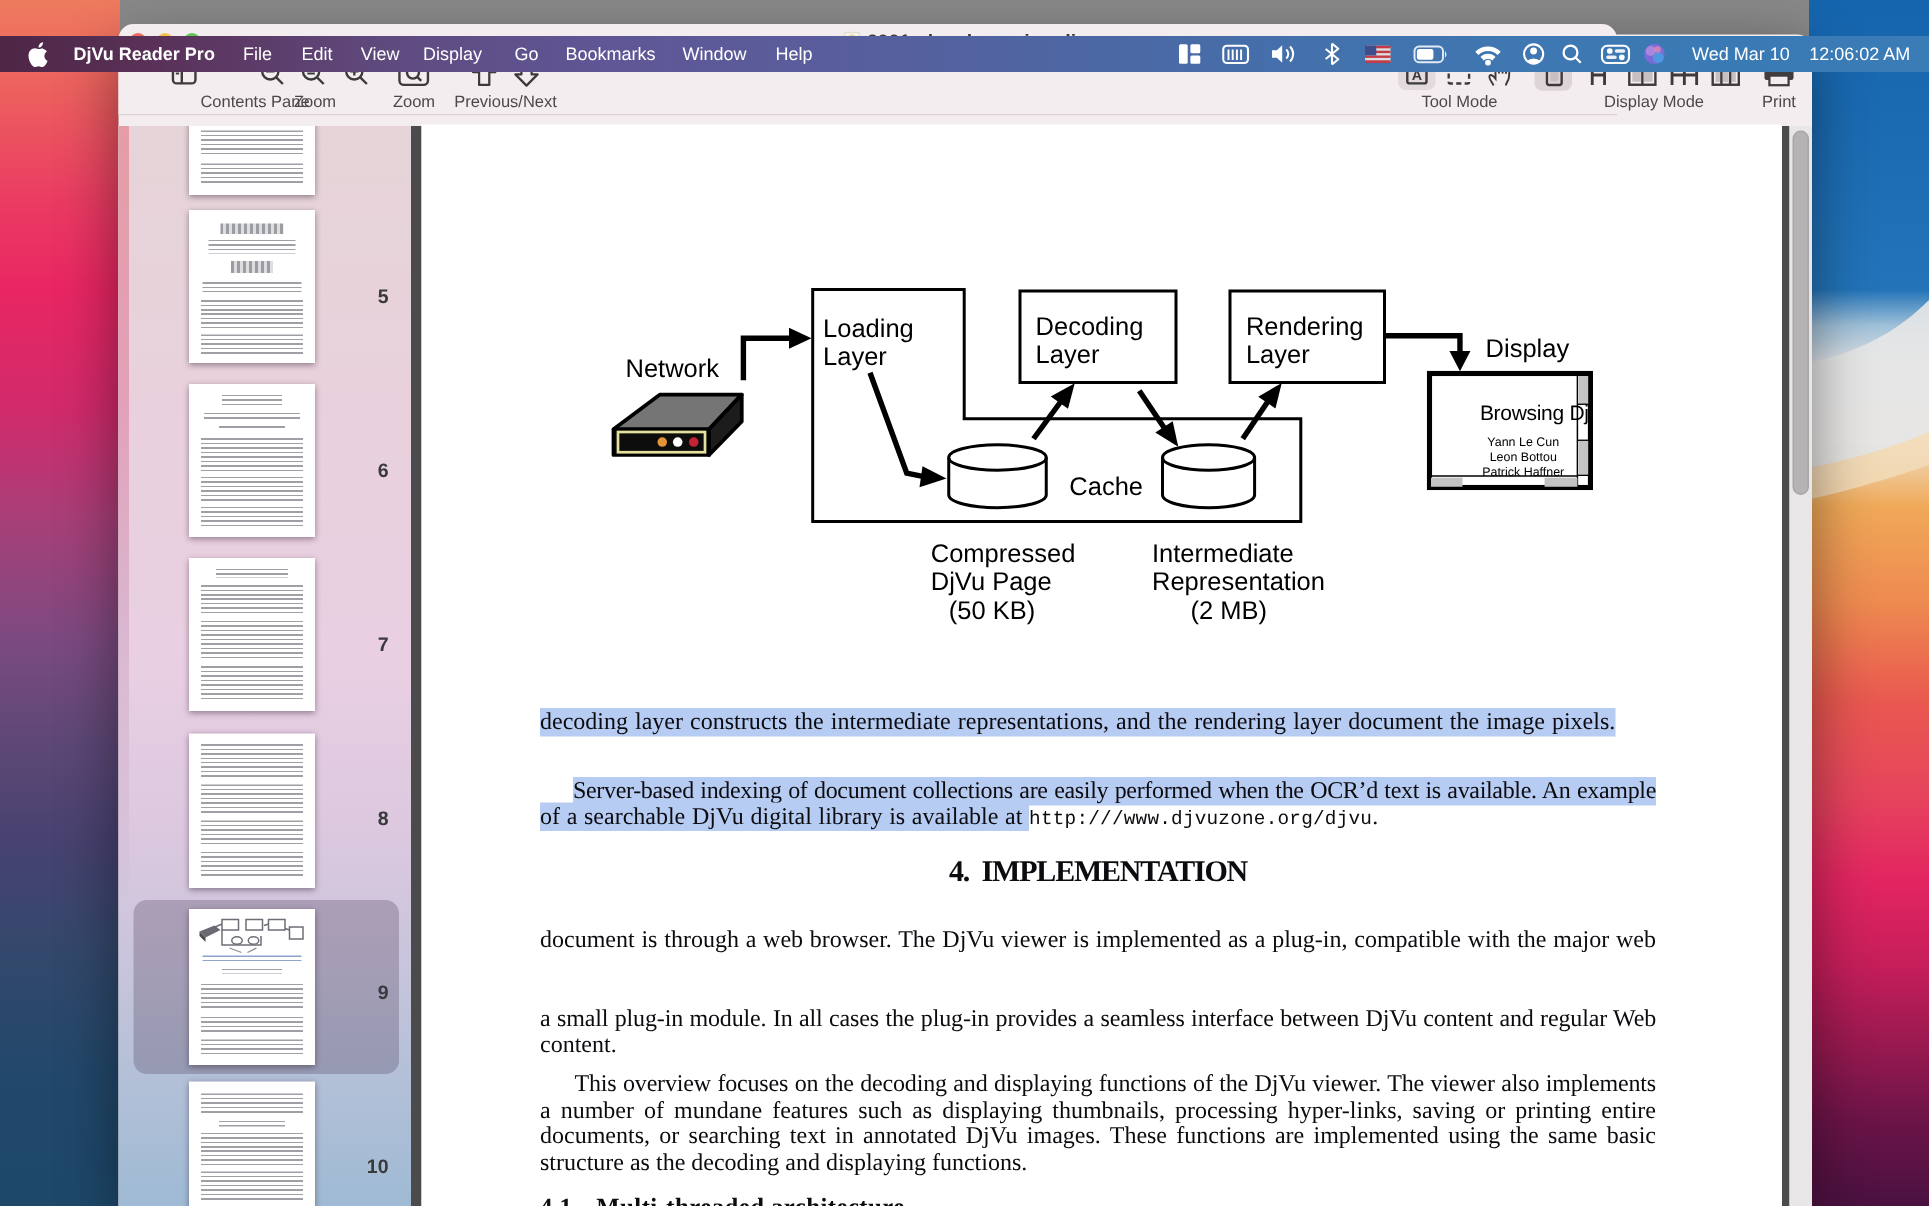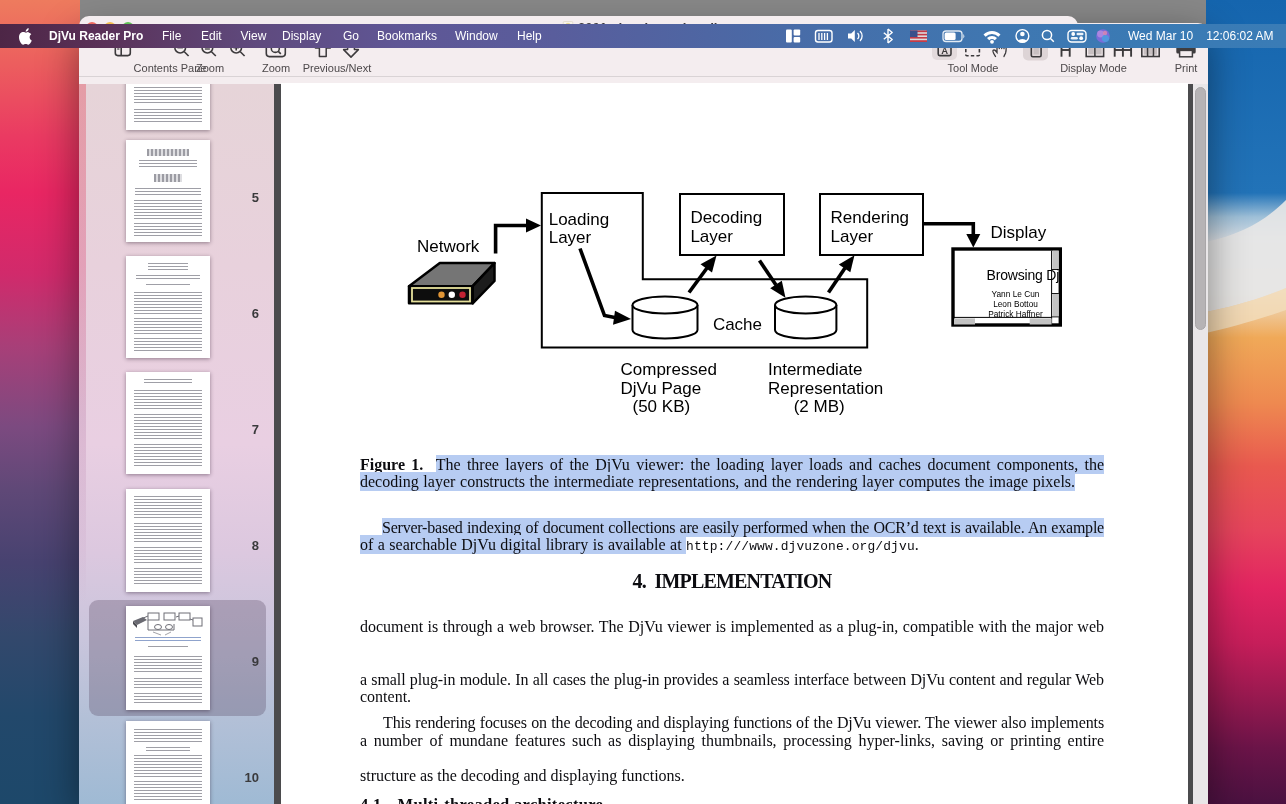--- a/index.html
+++ b/index.html
@@ -130,30 +130,30 @@
     <div class="pnum" style="top:106px;">5</div>
     <div class="pnum" style="top:222px;">6</div>
     <div class="pnum" style="top:338px;">7</div>
     <div class="pnum" style="top:454px;">8</div>
     <div class="pnum" style="top:570px;">9</div>
     <div class="pnum" style="top:686px;">10</div>
   </div>
   <div id="dbarL"></div>
   <div id="docarea"></div>
 
-  <div class="ln jl" style="top:456px;"><b>Figure 1.</b>&nbsp; <span class="hl">The three layers of the DjVu viewer: the loading layer loads and caches document components, the</span></div>
-  <div class="ln" style="top:473px;word-spacing:0.7px;"><span class="hl">decoding layer constructs the intermediate representations, and the rendering layer computes the image pixels.</span></div>
+  <div class="ln" style="top:473px;word-spacing:0.7px;"><span class="hl">decoding layer constructs the intermediate representations, and the rendering layer document the image pixels.</span></div>
   <div class="ln jl" style="top:518.6px;letter-spacing:-0.22px;"><span style="display:inline-block;width:22px;"></span><span class="hl">Server-based indexing of document collections are easily performed when the OCR’d text is available. An example</span></div>
   <div class="ln" style="top:535.9px;word-spacing:0.45px;"><span class="hl">of a searchable DjVu digital library is available at </span><span class="mono">http:///www.djvuzone.org/djvu</span>.</div>
   <div class="ln" style="top:573.2px;text-align:center;font-weight:bold;white-space:normal;font-size:20px;letter-spacing:-0.8px;">4.&nbsp; IMPLEMENTATION</div>
   <div class="ln jl" style="top:618.2px;">document is through a web browser. The DjVu viewer is implemented as a plug-in, compatible with the major web</div>
   <div class="ln jl" style="top:670.6px;letter-spacing:-0.1px;">a small plug-in module. In all cases the plug-in provides a seamless interface between DjVu content and regular Web</div>
   <div class="ln" style="top:688px;">content.</div>
-  <div class="ln jl" style="top:714.3px;text-indent:23px;letter-spacing:-0.12px;">This rendering focuses on the decoding and displaying functions of the DjVu viewer. The viewer also implements</div>
+  <div class="ln jl" style="top:714.3px;text-indent:23px;letter-spacing:-0.12px;">This overview focuses on the decoding and displaying functions of the DjVu viewer. The viewer also implements</div>
   <div class="ln jl" style="top:731.7px;">a number of mundane features such as displaying thumbnails, processing hyper-links, saving or printing entire</div>
+  <div class="ln jl" style="top:749.1px;">documents, or searching text in annotated DjVu images. These functions are implemented using the same basic</div>
   <div class="ln" style="top:766.5px;">structure as the decoding and displaying functions.</div>
   <div class="ln" style="top:795.5px;font-weight:bold;font-size:16.5px;letter-spacing:0.3px;">4.1<span style="display:inline-block;width:16px;"></span>Multi-threaded architecture</div>
 
   <svg id="diagram" style="position:absolute;left:281px;top:84px;" width="907" height="376" viewBox="281 84 907 376">
     <g fill="none" stroke="#000" stroke-width="2">
       <path d="M541.8,193 H642.8 V279.2 H867.2 V347.6 H541.8 Z"></path>
       <rect x="680" y="194" width="104" height="61"></rect>
       <rect x="820" y="194" width="103" height="61"></rect>
     </g>
 
@@ -236,21 +236,21 @@
     <svg style="position:absolute;left:483px;top:4.5px;" width="12" height="13" viewBox="0 0 12 13">
       <rect x="1.2" y="0.5" width="9.6" height="12" rx="1.2" fill="#f7f3e8" stroke="#d8d2c0" stroke-width="0.6"></rect>
       <circle cx="6" cy="4.2" r="2.4" fill="#e8d89a"></circle>
       <rect x="1.2" y="8.8" width="9.6" height="3.7" fill="#8a7ab8"></rect>
     </svg>
     <div class="tlabel" style="left:0px;width:86px;padding-left:48px;">Contents Pane</div>
     <div class="tlabel" style="left:89px;width:84px;">Zoom</div>
     <div class="tlabel" style="left:175px;width:44px;">Zoom</div>
     <div class="tlabel" style="left:216px;width:84px;">Previous/Next</div>
     <div class="tlabel" style="left:852px;width:84px;">Tool Mode</div>
-    <div class="tlabel" style="left:972px;width:85px;">Display Mode</div>
+    <div class="tlabel" style="left:972px;width:85px;text-align:right;">Display Mode</div>
     <div class="tlabel" style="left:1085px;width:44px;">Print</div>
     <svg style="position:absolute;left:0;top:0;" width="1129" height="60" viewBox="79 23 1129 60">
 
       <rect x="932" y="46" width="25" height="21" rx="5" fill="#e3dadc"></rect>
       <rect x="1023" y="45.5" width="25" height="22" rx="5" fill="#ddd4d6"></rect>
       <g stroke="#3c3a3c" stroke-width="1.6" fill="none">
 
         <rect x="115.3" y="50.2" width="15" height="12.4" rx="2.5"></rect>
         <line x1="121.2" y1="50.2" x2="121.2" y2="62.6"></line>
         <line x1="117.2" y1="53.4" x2="119.4" y2="53.4" stroke-width="1.2"></line>

